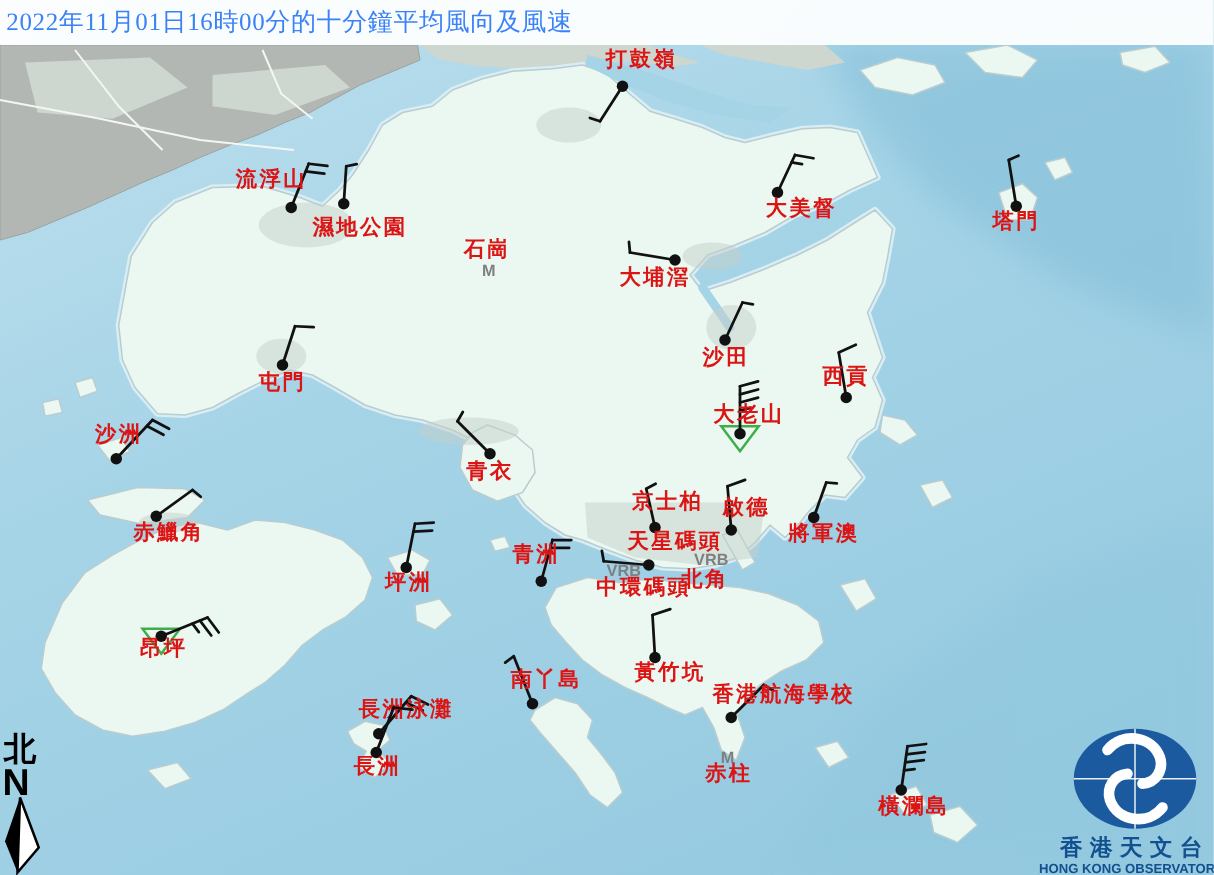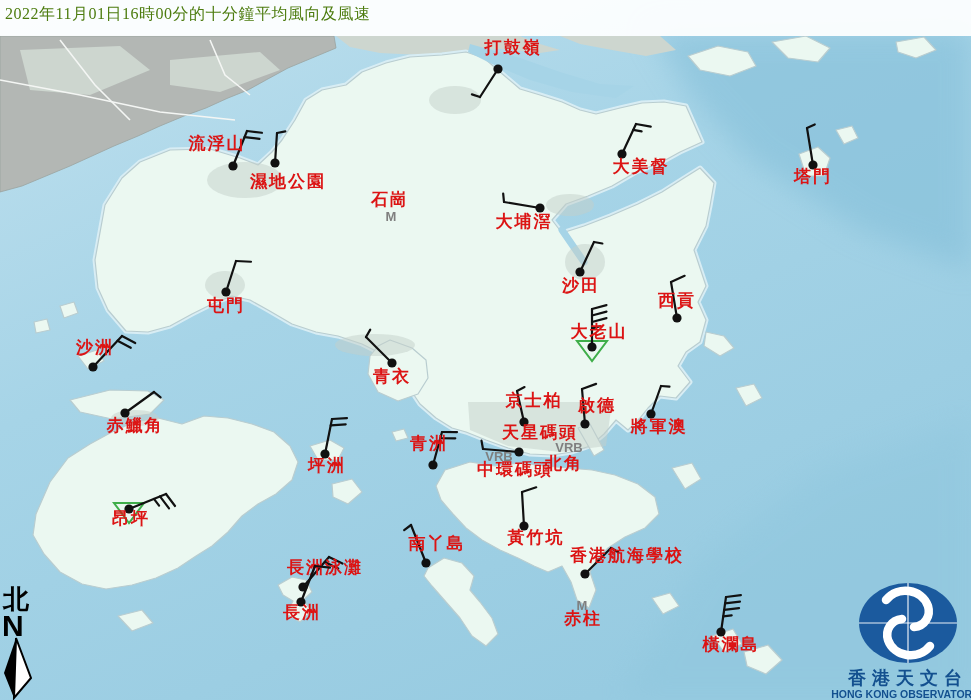--- a/index.html
+++ b/index.html
@@ -1,21 +1,21 @@
 <!DOCTYPE html>
 <html><head>
 <meta charset="utf-8">
 <style>
   html,body{margin:0;padding:0;background:#dfeef5;}
   .stage{position:relative;width:971px;height:700px;overflow:hidden;
          font-family:"Liberation Serif","DejaVu Serif",serif;}
   .map-svg{position:absolute;left:0;top:0;}
   .title-bar{position:absolute;left:0;top:0;width:971px;height:36px;
              background:rgba(255,255,255,0.93);z-index:5;}
-  .title-text{position:absolute;left:5px;top:4px;font-size:16px;color:#4d7c0f;
+  .title-text{position:absolute;left:5px;top:4px;font-size:20px;color:#3b82f6;
               letter-spacing:0.5px;white-space:nowrap;}
   
   .barb{stroke:#111;stroke-width:2.2;fill:none;stroke-linecap:round;}
   .dot{fill:#111;stroke:none;}
   .tri{fill:none;stroke:#3fae4a;stroke-width:2;}
   .slabel{fill:#dc1414;font-family:"Liberation Serif","DejaVu Serif",serif;
           font-weight:bold;font-size:17px;letter-spacing:2px;text-anchor:middle;}
   .gray-tag{fill:#7f7f7f;font-family:"Liberation Sans","DejaVu Sans",sans-serif;
             font-weight:bold;font-size:13px;text-anchor:middle;}
   .coast{fill:#ebf8f1;stroke:#b9cdd0;stroke-width:1.2;stroke-linejoin:round;}

